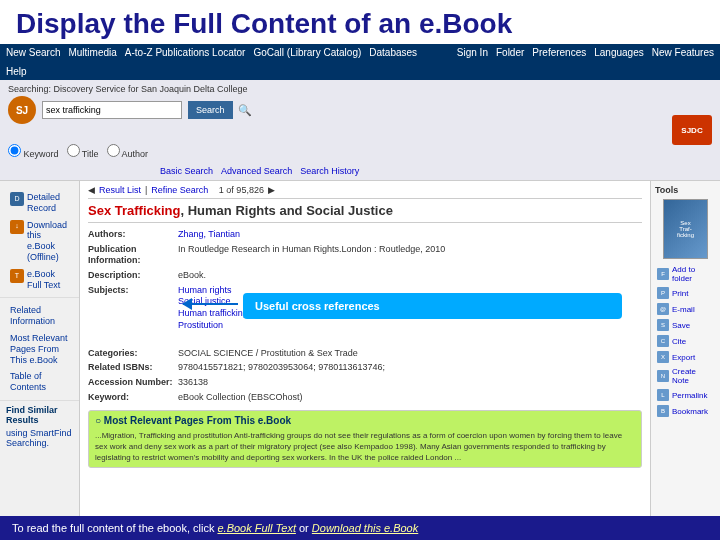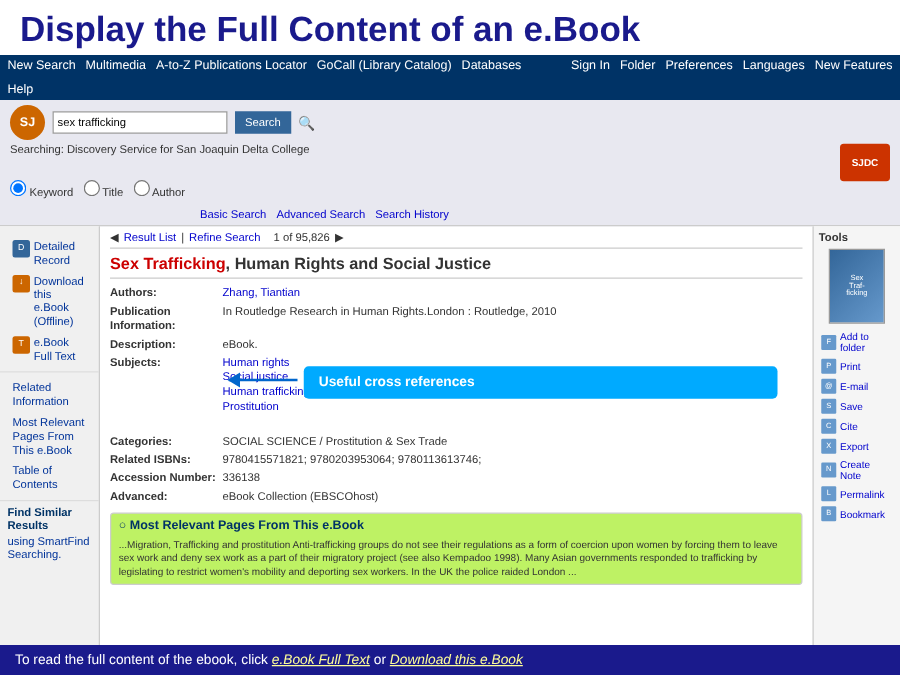--- a/index.html
+++ b/index.html
@@ -277,27 +277,27 @@
   <span class="nav-item">Folder</span>
   <span class="nav-item">Preferences</span>
   <span class="nav-item">Languages</span>
   <span class="nav-item">New Features</span>
   <span class="nav-item">Help</span>
 </div>
 
 <div id="search-bar">
   <div style="display:flex; flex-direction:column; gap:2px; flex:1;">
     <div style="display:flex; align-items:center; gap:6px;">
+      <span class="search-label">Searching: Discovery Service for San Joaquin Delta College</span>
+    </div>
+    <div style="display:flex; align-items:center; gap:6px;">
       <div style="width:28px;height:28px;background:#cc6600;border-radius:50%;display:flex;align-items:center;justify-content:center;color:#fff;font-size:10px;font-weight:bold;">SJ</div>
       <input id="search-input-field" type="text" value="sex trafficking" style="">
       <button id="search-button">Search</button>
       <span style="font-size:11px;">🔍</span>
-    </div>
-    <div style="display:flex; align-items:center; gap:6px;">
-      <span class="search-label">Searching: Discovery Service for San Joaquin Delta College</span>
     </div>
     <div style="display:flex; align-items:center; gap:12px;">
       <div class="search-options">
         <label><input type="radio" name="searchtype" checked="" style=""> Keyword</label>
         <label><input type="radio" name="searchtype" style=""> Title</label>
         <label><input type="radio" name="searchtype" style=""> Author</label>
       </div>
       <div class="search-links">
         <span style="color:#0000cc;cursor:pointer;">Basic Search</span>
         <span style="color:#0000cc;cursor:pointer;">Advanced Search</span>
@@ -391,21 +391,21 @@
     </div>
     <div class="record-field">
       <span class="field-label">Related ISBNs:</span>
       <span class="field-value">9780415571821; 9780203953064; 9780113613746;</span>
     </div>
     <div class="record-field">
       <span class="field-label">Accession Number:</span>
       <span class="field-value">336138</span>
     </div>
     <div class="record-field">
-      <span class="field-label">Advanced:</span>
+      <span class="field-label">Keyword:</span>
       <span class="field-value">eBook Collection (EBSCOhost)</span>
     </div>
 
     <div id="relevant-pages">
       <div class="relevant-title">
         <span>○</span>
         <span>Most Relevant Pages From This e.Book</span>
       </div>
       <div class="relevant-text">...Migration, Trafficking and prostitution Anti-trafficking groups do not see their regulations as a form of coercion upon women by forcing them to leave sex work and deny sex work as a part of their migratory project (see also Kempadoo 1998). Many Asian governments responded to trafficking by legislating to restrict women's mobility and deporting sex workers. In the UK the police raided London ...</div>
     </div>

